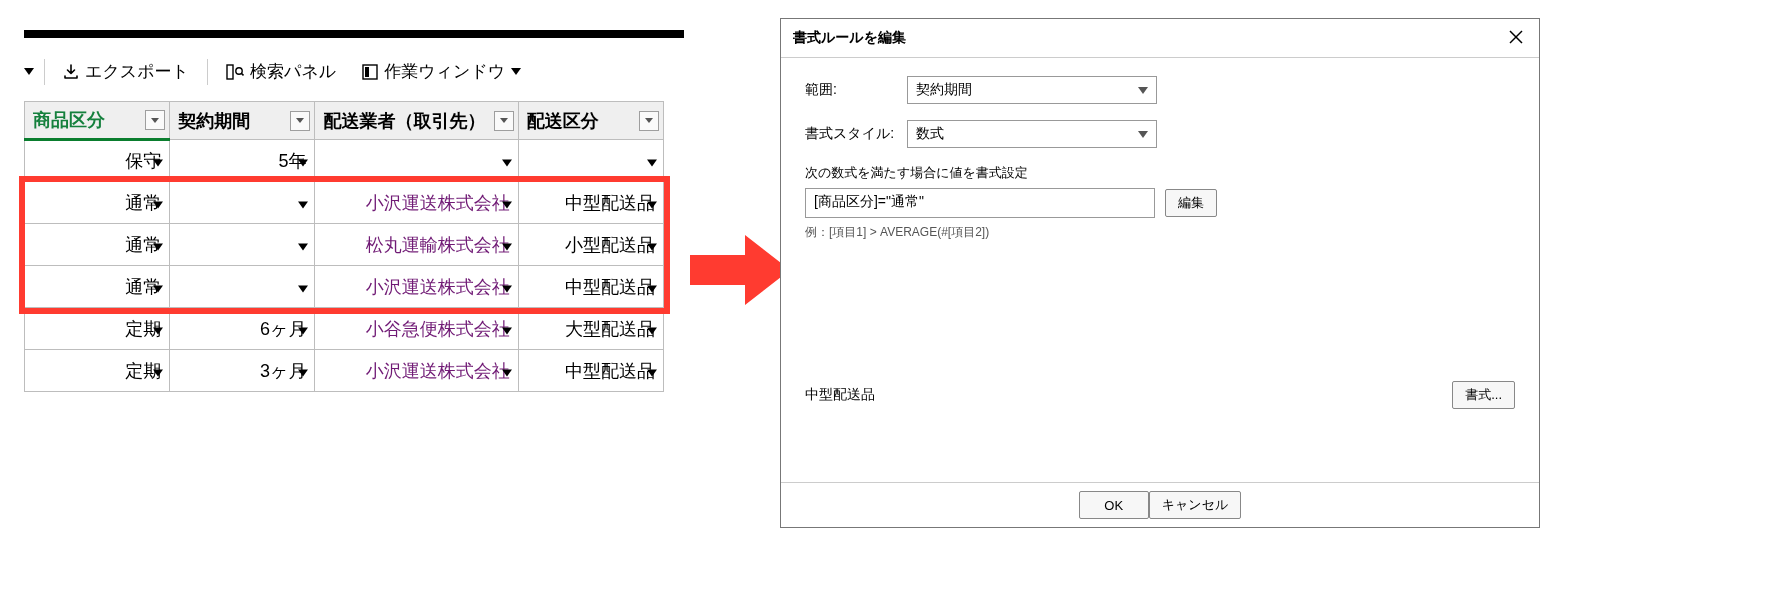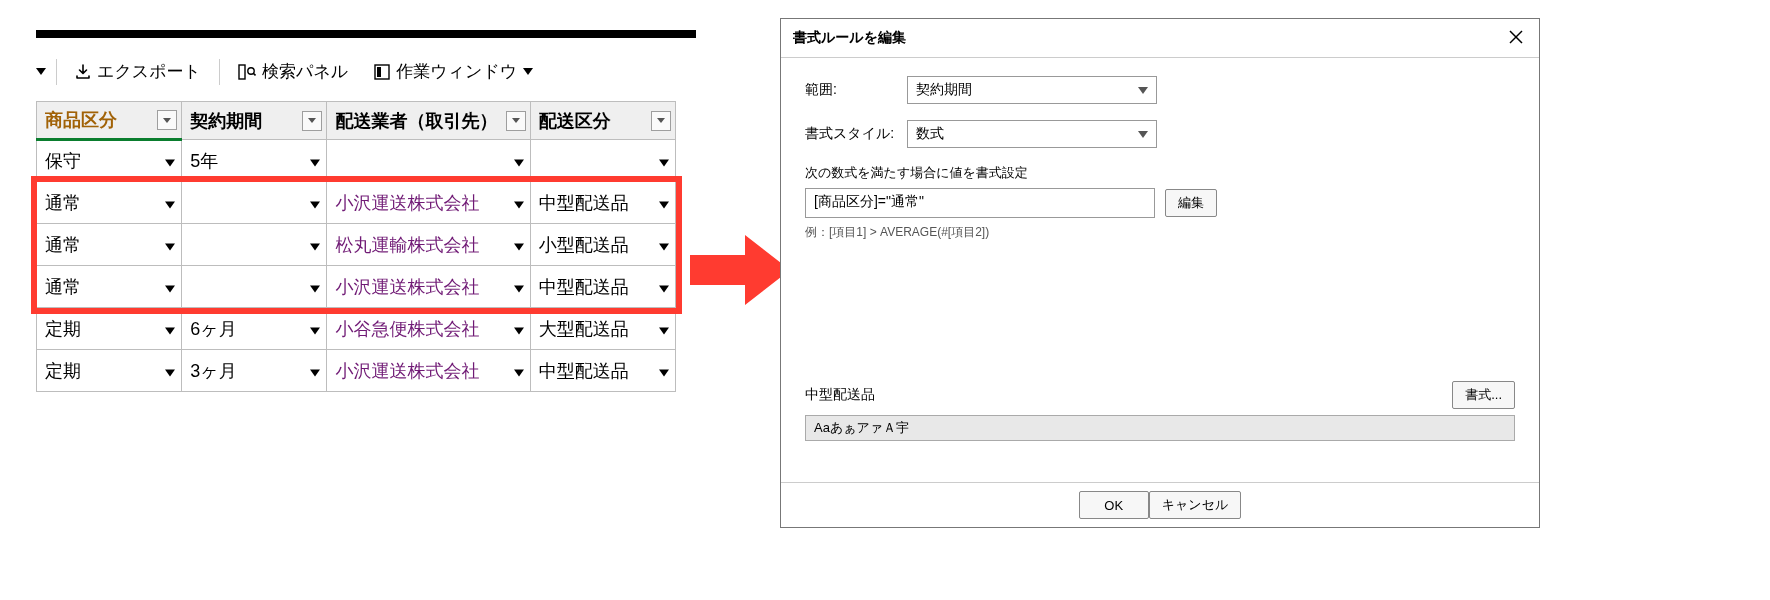--- a/index.html
+++ b/index.html
@@ -11,21 +11,21 @@
     color: #000;
     position: relative;
     width: 1770px;
     height: 600px;
     overflow: hidden;
   }
 
   
   .left-panel {
     position: absolute;
-    left: 16px;
+    left: 4px;
     top: 0;
     width: 700px;
     height: 600px;
     padding: 30px 20px 20px 20px;
   }
   .blackbar {
     height: 8px;
     background: #000;
     margin: 0 0 18px 0;
   }
@@ -62,29 +62,30 @@
     border-collapse: collapse;
     width: 640px;
   }
   .tbl th, .tbl td {
     border: 1px solid #bdbdbd;
     padding: 6px 8px;
     font-size: 18px;
     vertical-align: middle;
     background: #fff;
     position: relative;
+    text-align: right;
   }
   .tbl th {
     background: #efefef;
     font-weight: bold;
     text-align: left;
     height: 38px;
   }
   .th-highlight {
-    color: #a16207;
+    color: #15803d;
     border-bottom: 3px solid #0a7d2e !important;
   }
   .hdr-drop {
     position: absolute;
     right: 4px;
     top: 50%;
     transform: translateY(-50%);
     width: 20px; height: 20px;
     border: 1px solid #9e9e9e;
     background: #fafafa;
@@ -368,21 +369,20 @@
       </div>
       <button class="btn">編集</button>
     </div>
     <div class="example-text">例：[項目1] &gt; AVERAGE(#[項目2])</div>
 
     <div class="preview-block">
       <div class="preview-row">
         <span>中型配送品</span>
         <button class="btn">書式...</button>
       </div>
-      <div class="preview-sample">AaあぁアァＡ宇</div>
     </div>
   </div>
 
   <div class="dlg-footer">
     <button class="btn">OK</button>
     <button class="btn">キャンセル</button>
   </div>
 </div>
 
 </body></html>

